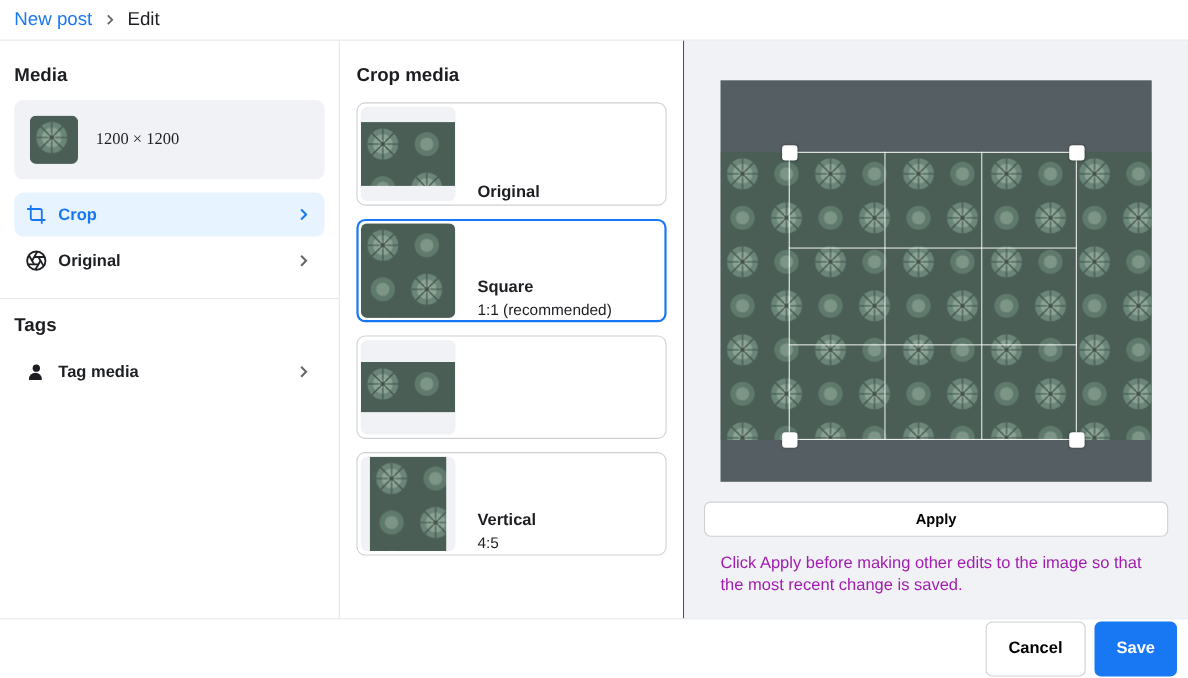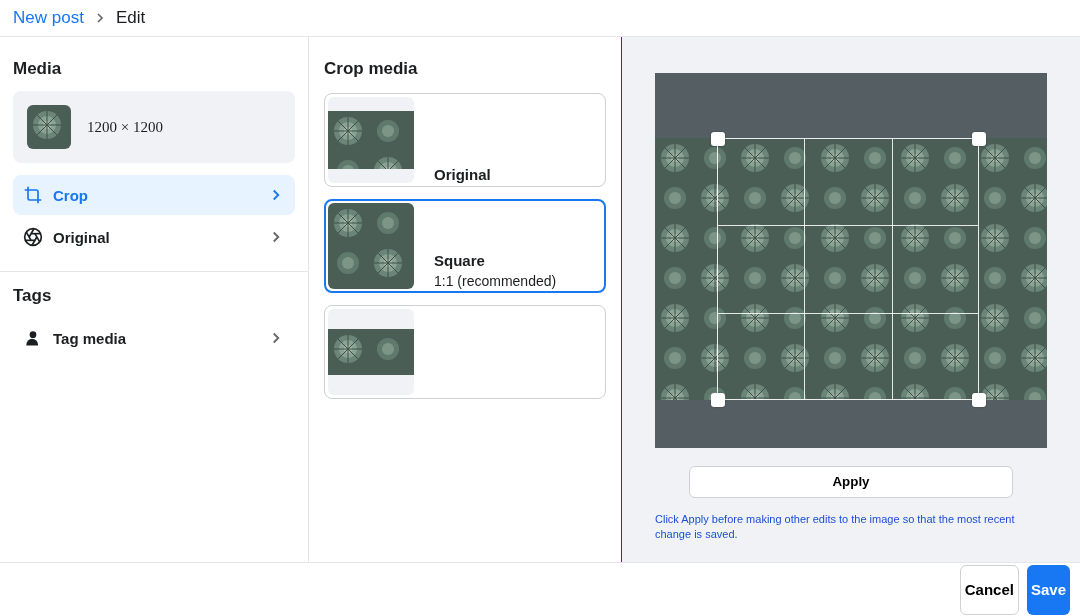--- a/index.html
+++ b/index.html
@@ -154,49 +154,49 @@
   .grid .h1 { top:33.33%; left:0; right:0; height:1px; }
   .grid .h2 { top:66.66%; left:0; right:0; height:1px; }
   .handle {
     position:absolute; width:14px; height:14px;
     background:#fff; border-radius:3px;
     box-shadow:0 0 2px rgba(0,0,0,0.4);
   }
 
   .apply-btn {
     margin-top: 18px;
-    width: 324px;
+    width: 422px;
     align-self:center;
     height: 34px;
     background:#fff;
     border:1px solid #ced0d4;
     border-radius: 6px;
     font-weight:600;
     cursor:pointer;
   }
   .hint {
     width:392px;
     align-self:center;
-    font-size:11px;
-    color:#1d4ed8;
+    font-size:15px;
+    color:#a21caf;
     margin-top: 14px;
     line-height:1.35;
   }
 
   
   .footer {
     height: 54px;
     border-top: 1px solid #e4e6eb;
     display:flex; align-items:center; justify-content:flex-end;
     padding: 0 10px;
     gap: 8px;
   }
   .btn {
     height: 50px;
-    padding: 0 4px;
+    padding: 0 20px;
     border-radius: 6px;
     font-weight:600;
     font-size:15px;
     cursor:pointer;
     border:none;
   }
   .btn-cancel { background:#fff; border:1px solid #ced0d4; }
   .btn-save { background:#1877f2; color:#fff; }
 
   
@@ -343,20 +343,33 @@
     <div class="card">
       <div class="card-thumb">
         <div class="inner succ" style="width:86px;height:46px;">
             <svg width="86" height="46">
               <rect width="86" height="46" fill="url(#succulent)"></rect>
             </svg>
           </div>
       </div>
     </div>
 
+    <div class="card">
+      <div class="card-thumb">
+        <div class="inner succ" style="width:70px;height:86px;">
+            <svg width="70" height="86">
+              <rect width="70" height="86" fill="url(#succulent)"></rect>
+            </svg>
+          </div>
+      </div>
+      <div>
+        <div class="card-title">Vertical</div>
+        <div class="card-sub">4:5</div>
+      </div>
+    </div>
   </div>
 
   <div class="preview">
     <div class="canvas">
       <div class="img-wrap succ">
         <svg width="392" height="262">
             <rect width="392" height="262" fill="url(#succulent)"></rect>
           </svg>
       </div>
       <div class="grid">

